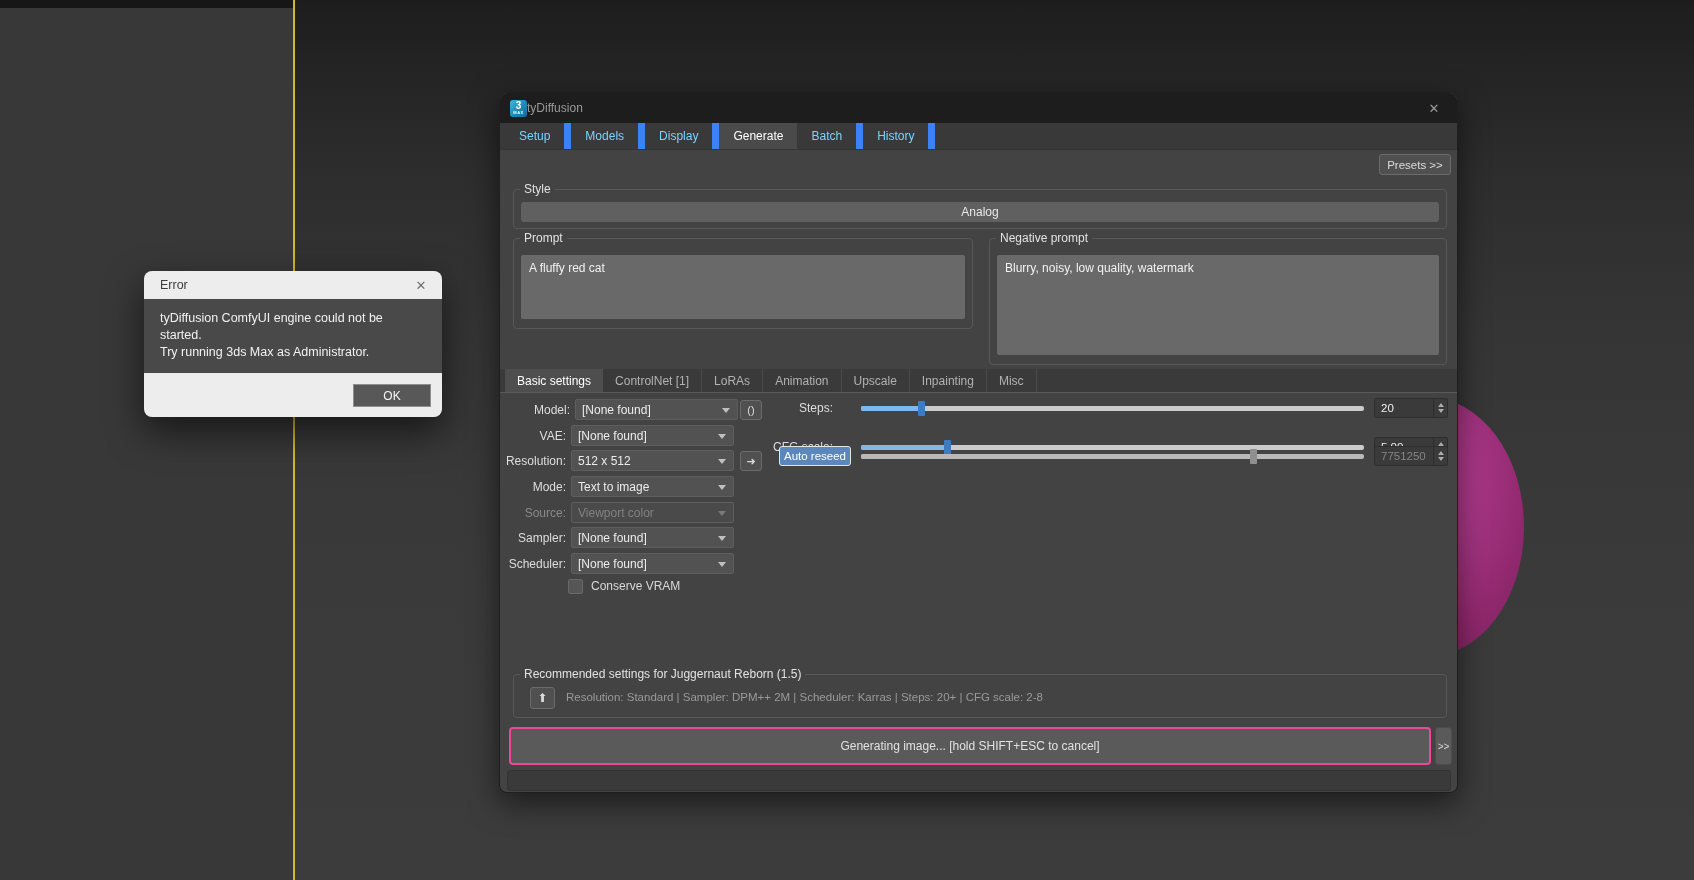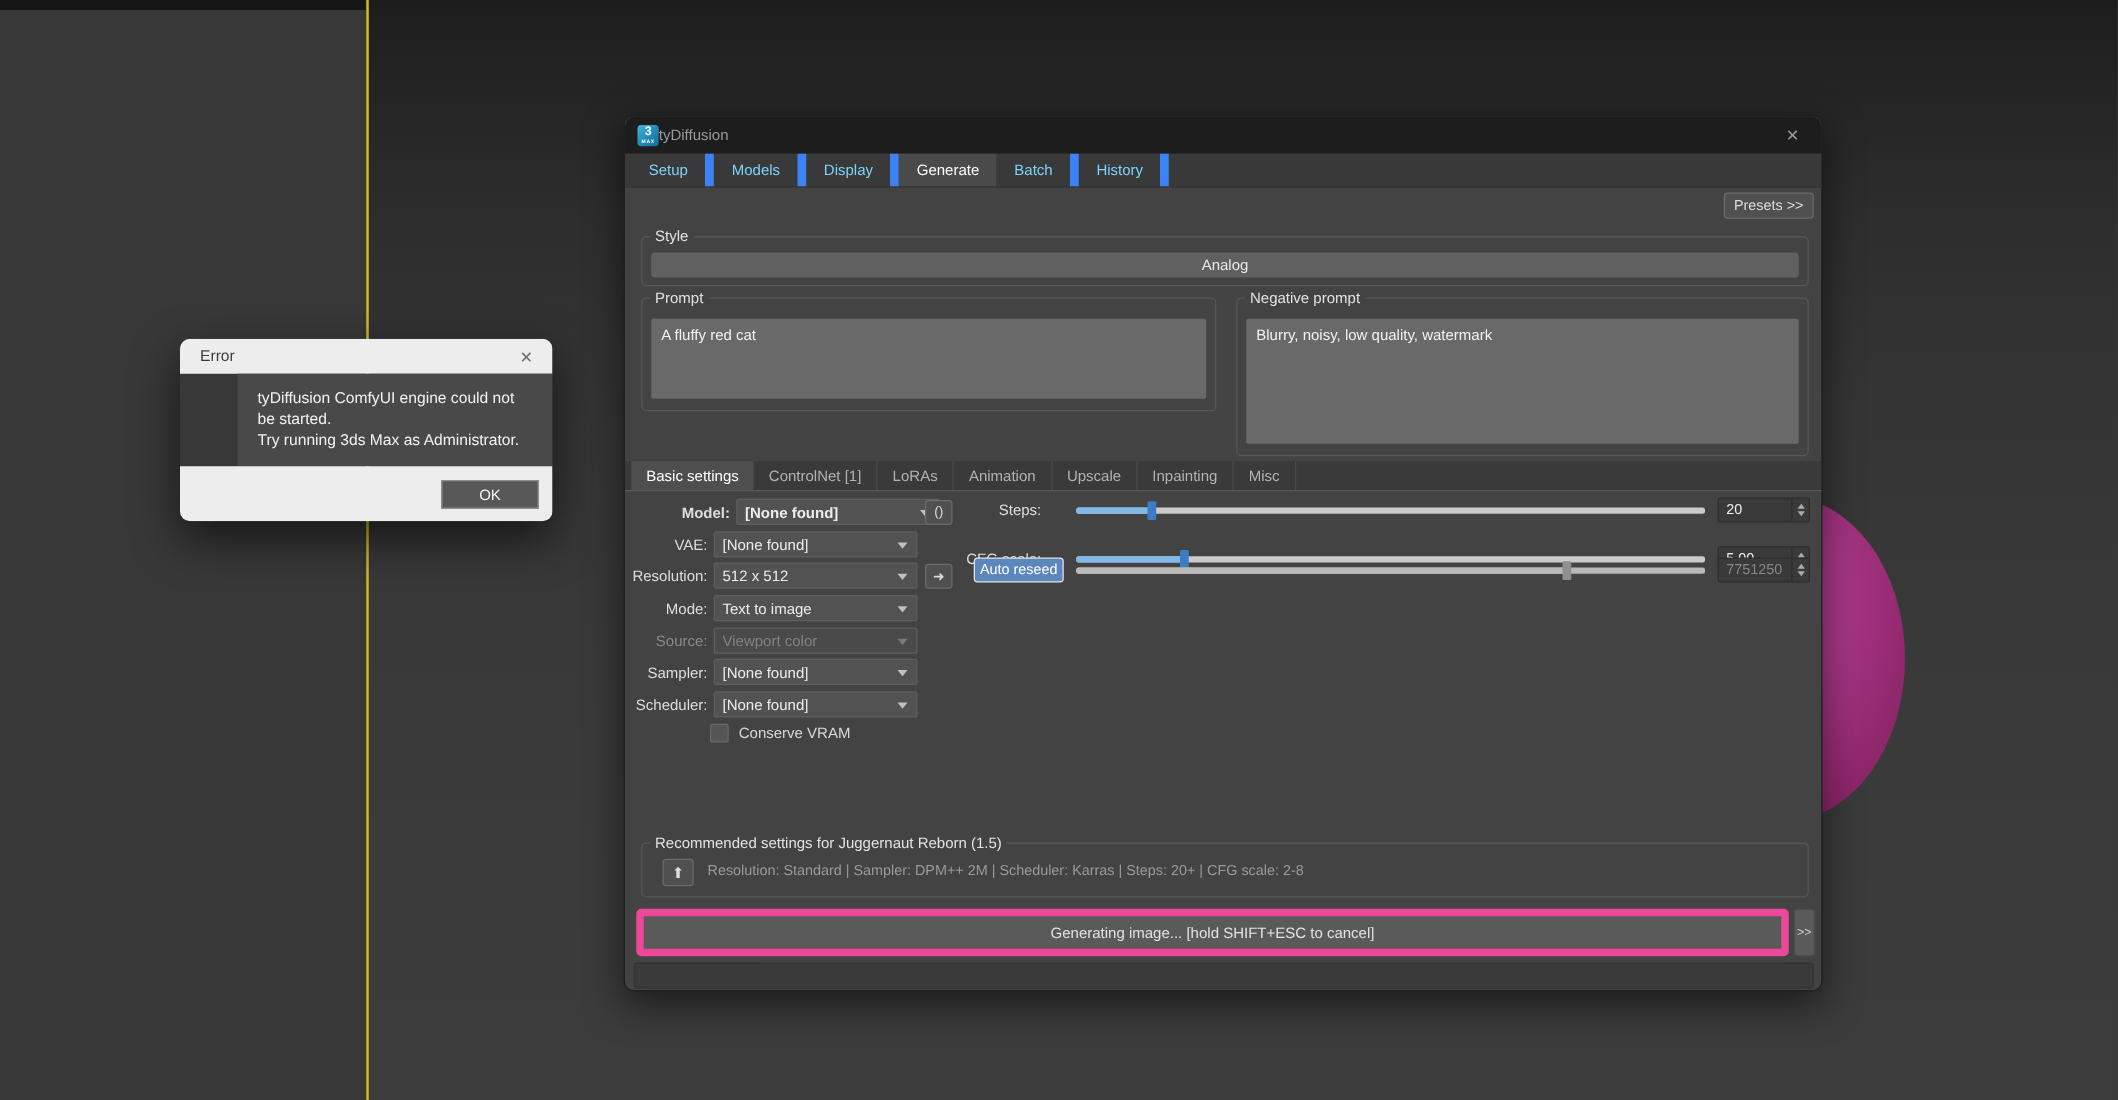--- a/index.html
+++ b/index.html
@@ -104,37 +104,37 @@
   .reseed-btn { position:absolute; left:279px; width:72px; height:20px; background:#5b87bd;
     border:1px solid #e5e5e5; border-radius:3px; color:#ffffff; font-size:11.5px;
     display:flex; align-items:center; justify-content:center; cursor:pointer; }
 
   
   .rec-group { left:13px; top:581px; width:934px; height:44px; }
   .rec-btn { position:absolute; left:16px; top:12px; width:25px; height:22px; font-size:12px; }
   .rec-text { position:absolute; left:52px; top:0; height:44px; display:flex; align-items:center;
     color:#9a9a9a; font-size:11.5px; }
   .status-bar { position:absolute; left:9px; top:634px; width:922px; height:38px; background:#5a5a5a;
-    border:6px solid #ec4899; border-radius:4px; display:flex; align-items:center;
+    border:2px solid #ec4899; border-radius:4px; display:flex; align-items:center;
     justify-content:center; color:#e2e2e2; cursor:pointer; }
   .status-expand { position:absolute; left:935px; top:634px; width:17px; height:38px;
     background:#5a5a5a; border:1px solid #4c4c4c; border-radius:3px; color:#d8d8d8;
     font-size:10px; display:flex; align-items:center; justify-content:center; cursor:pointer; }
   .footer-strip { position:absolute; left:7px; top:677px; width:944px; height:21px;
     background:#3a3a3a; border:1px solid #333333; border-radius:3px; }
 
   
   .dialog { position:absolute; left:144px; top:271px; width:298px; height:146px; z-index:30;
     border-radius:8px; overflow:hidden; box-shadow:0 14px 36px rgba(0,0,0,.6);
     font-size:12.5px; }
   .dlg-title { height:28px; background:#ededed; display:flex; align-items:center; color:#3c3c3c; }
   .dlg-title-text { margin-left:16px; }
   .dlg-close { position:absolute; right:8px; top:0; height:28px; width:26px; color:#707070;
     display:flex; align-items:center; justify-content:center; font-size:13px; cursor:pointer; }
-  .dlg-body { height:74px; background:#494949; color:#f2f2f2; padding:11px 16px; line-height:17px;margin-left:46px; }
+  .dlg-body { height:74px; background:#494949; color:#f2f2f2; padding:11px 16px; line-height:17px; }
   .dlg-footer { height:44px; background:#ededed; position:relative; }
   .ok-btn { position:absolute; left:209px; top:11px; width:78px; height:23px; background:#585858;
     border:1px solid #8f8f8f; color:#f5f5f5; font-size:12px; display:flex; align-items:center;
     justify-content:center; cursor:pointer; }
 </style>
 </head>
 <body>
 
 <div class="bg-right"></div>
 <div class="bg-topstrip"></div>
@@ -181,21 +181,21 @@
   <div class="subtabbar">
     <div class="subtab active">Basic settings</div>
     <div class="subtab">ControlNet [1]</div>
     <div class="subtab">LoRAs</div>
     <div class="subtab">Animation</div>
     <div class="subtab">Upscale</div>
     <div class="subtab">Inpainting</div>
     <div class="subtab">Misc</div>
   </div>
 
-  <div class="frow" style="left:20px; top:306px;font-weight:bold;">
+  <div class="frow" style="left:6px; top:306px;">
     <span class="flabel">Model:</span>
     <div class="dropdown">
       <span>[None found]</span>
       <span class="dd-arrow"></span>
     </div>
   </div>
   <div class="btn side-btn" style="left:240px; top:307px;">()</div>
 
   <div class="frow" style="left:2px; top:332px;">
     <span class="flabel">VAE:</span>

